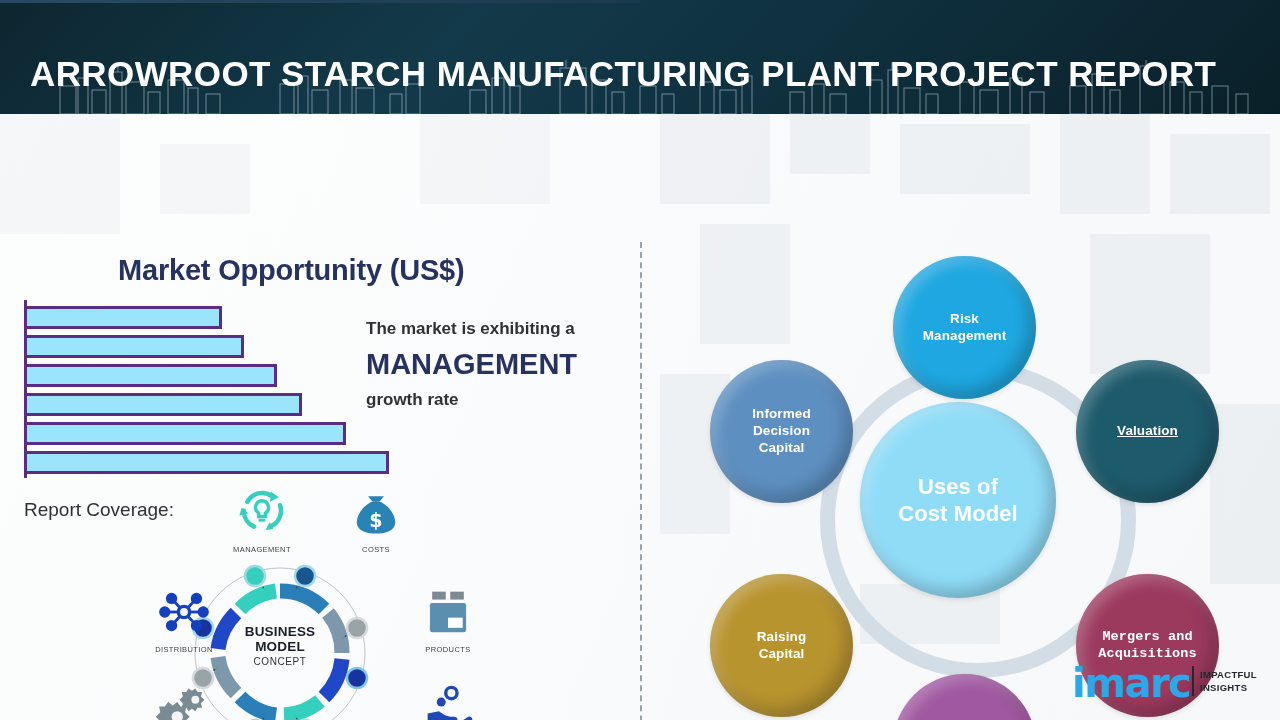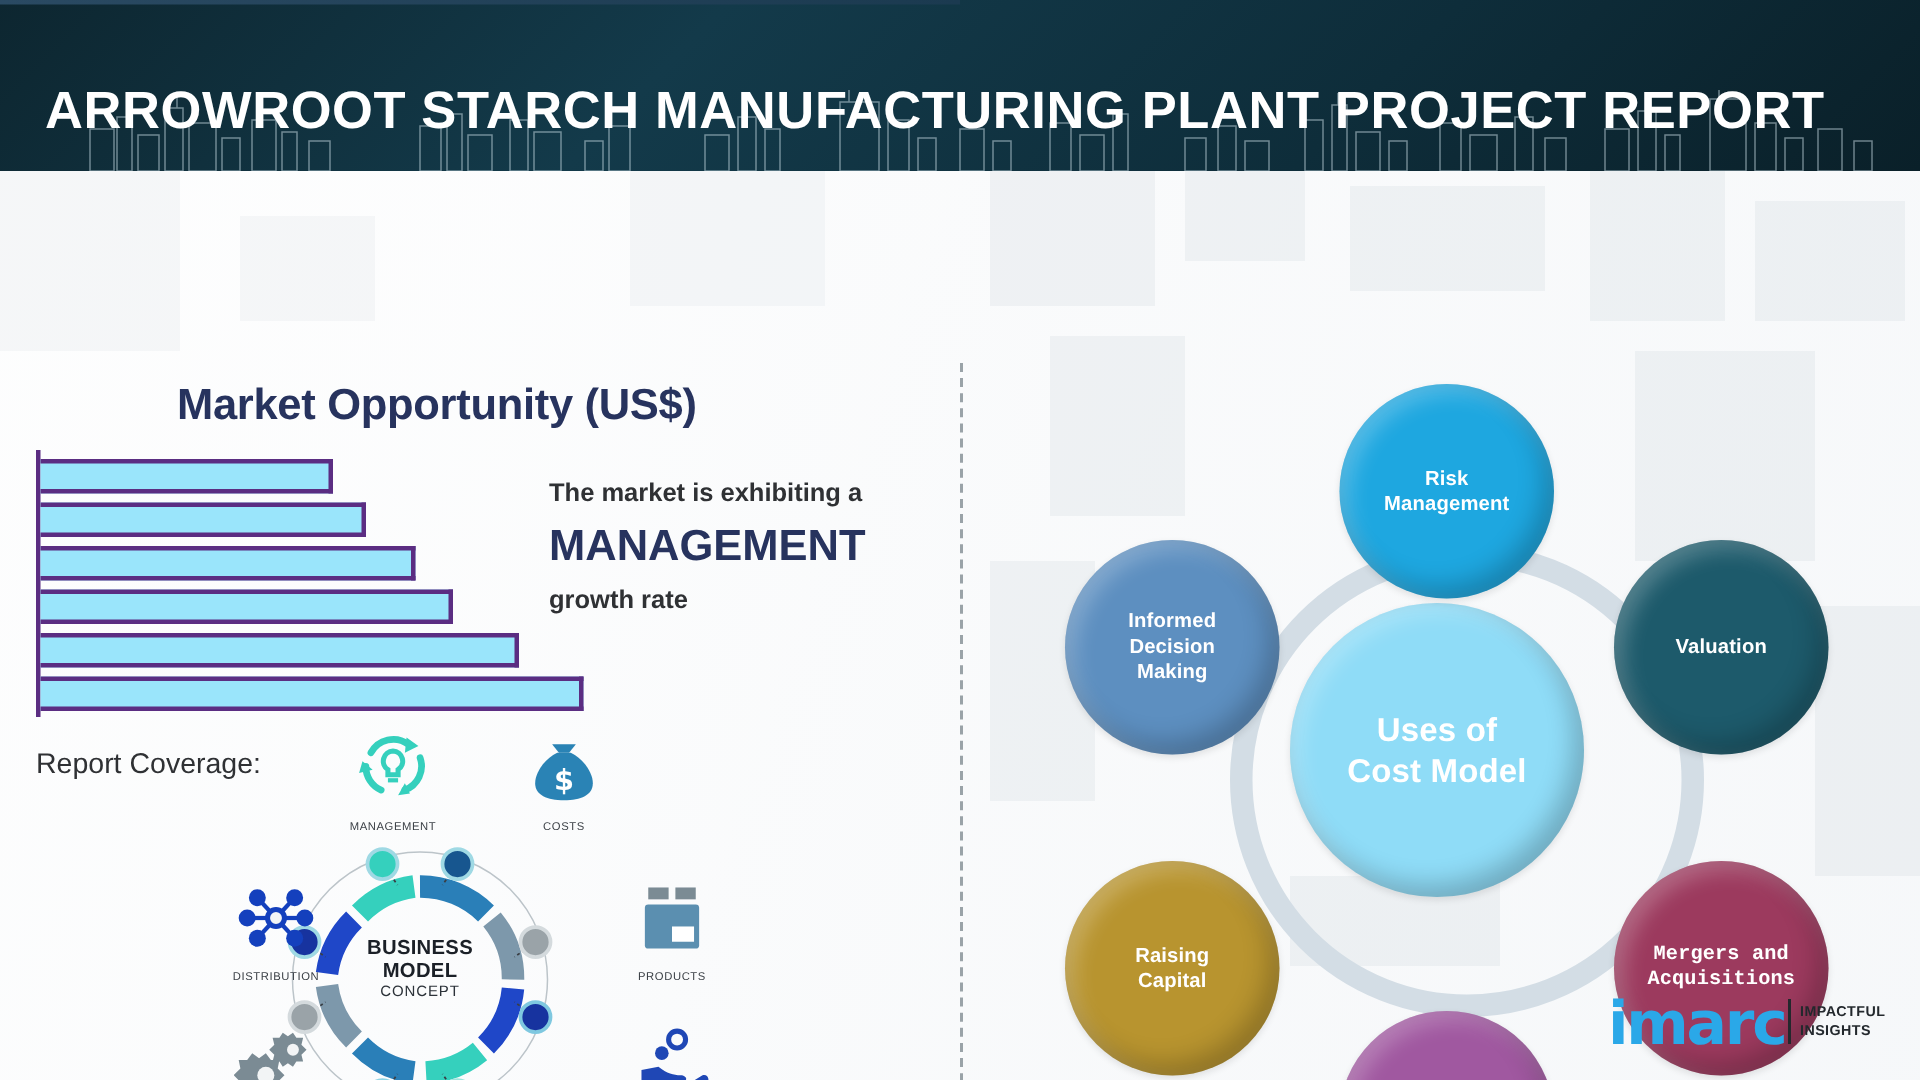--- a/index.html
+++ b/index.html
@@ -341,42 +341,42 @@
         <div>Uses of</div>
         <div>Cost Model</div>
       </div>
     </div>
 
     <div class="node node-sm" style="left:245px;top:22px;background:#1ea7e0;">
       <span style="white-space:pre-line;">Risk
 Management</span>
     </div>
 
-    <div class="node node-sm" style="left:428px;top:126px;background:#1d5a6b;">
+    <div class="node node-sm" style="left:428px;top:126px;background:#1d5a6b;text-decoration:underline;">
       <span style="white-space:pre-line;">Valuation</span>
     </div>
 
     <div class="node node-sm" style="left:428px;top:340px;background:#9c3a5e;font-family:Liberation Mono, monospace;">
       <span style="white-space:pre-line;">Mergers and
 Acquisitions</span>
     </div>
 
     <div class="node node-sm" style="left:245px;top:440px;background:#a058a0;">
       
     </div>
 
     <div class="node node-sm" style="left:62px;top:340px;background:#b8942f;">
       <span style="white-space:pre-line;">Raising
 Capital</span>
     </div>
 
     <div class="node node-sm" style="left:62px;top:126px;background:#5d8fc0;">
       <span style="white-space:pre-line;">Informed
 Decision
-Making</span>
+Capital</span>
     </div>
   </div>
 
   <div class="logo" style="top: 548px; left: 1072px;">
     <div class="logo-imarc">imarc</div>
     <div class="logo-bar"></div>
     <div class="logo-t1">IMPACTFUL</div>
     <div class="logo-t2">INSIGHTS</div>
   </div>
 </div>

